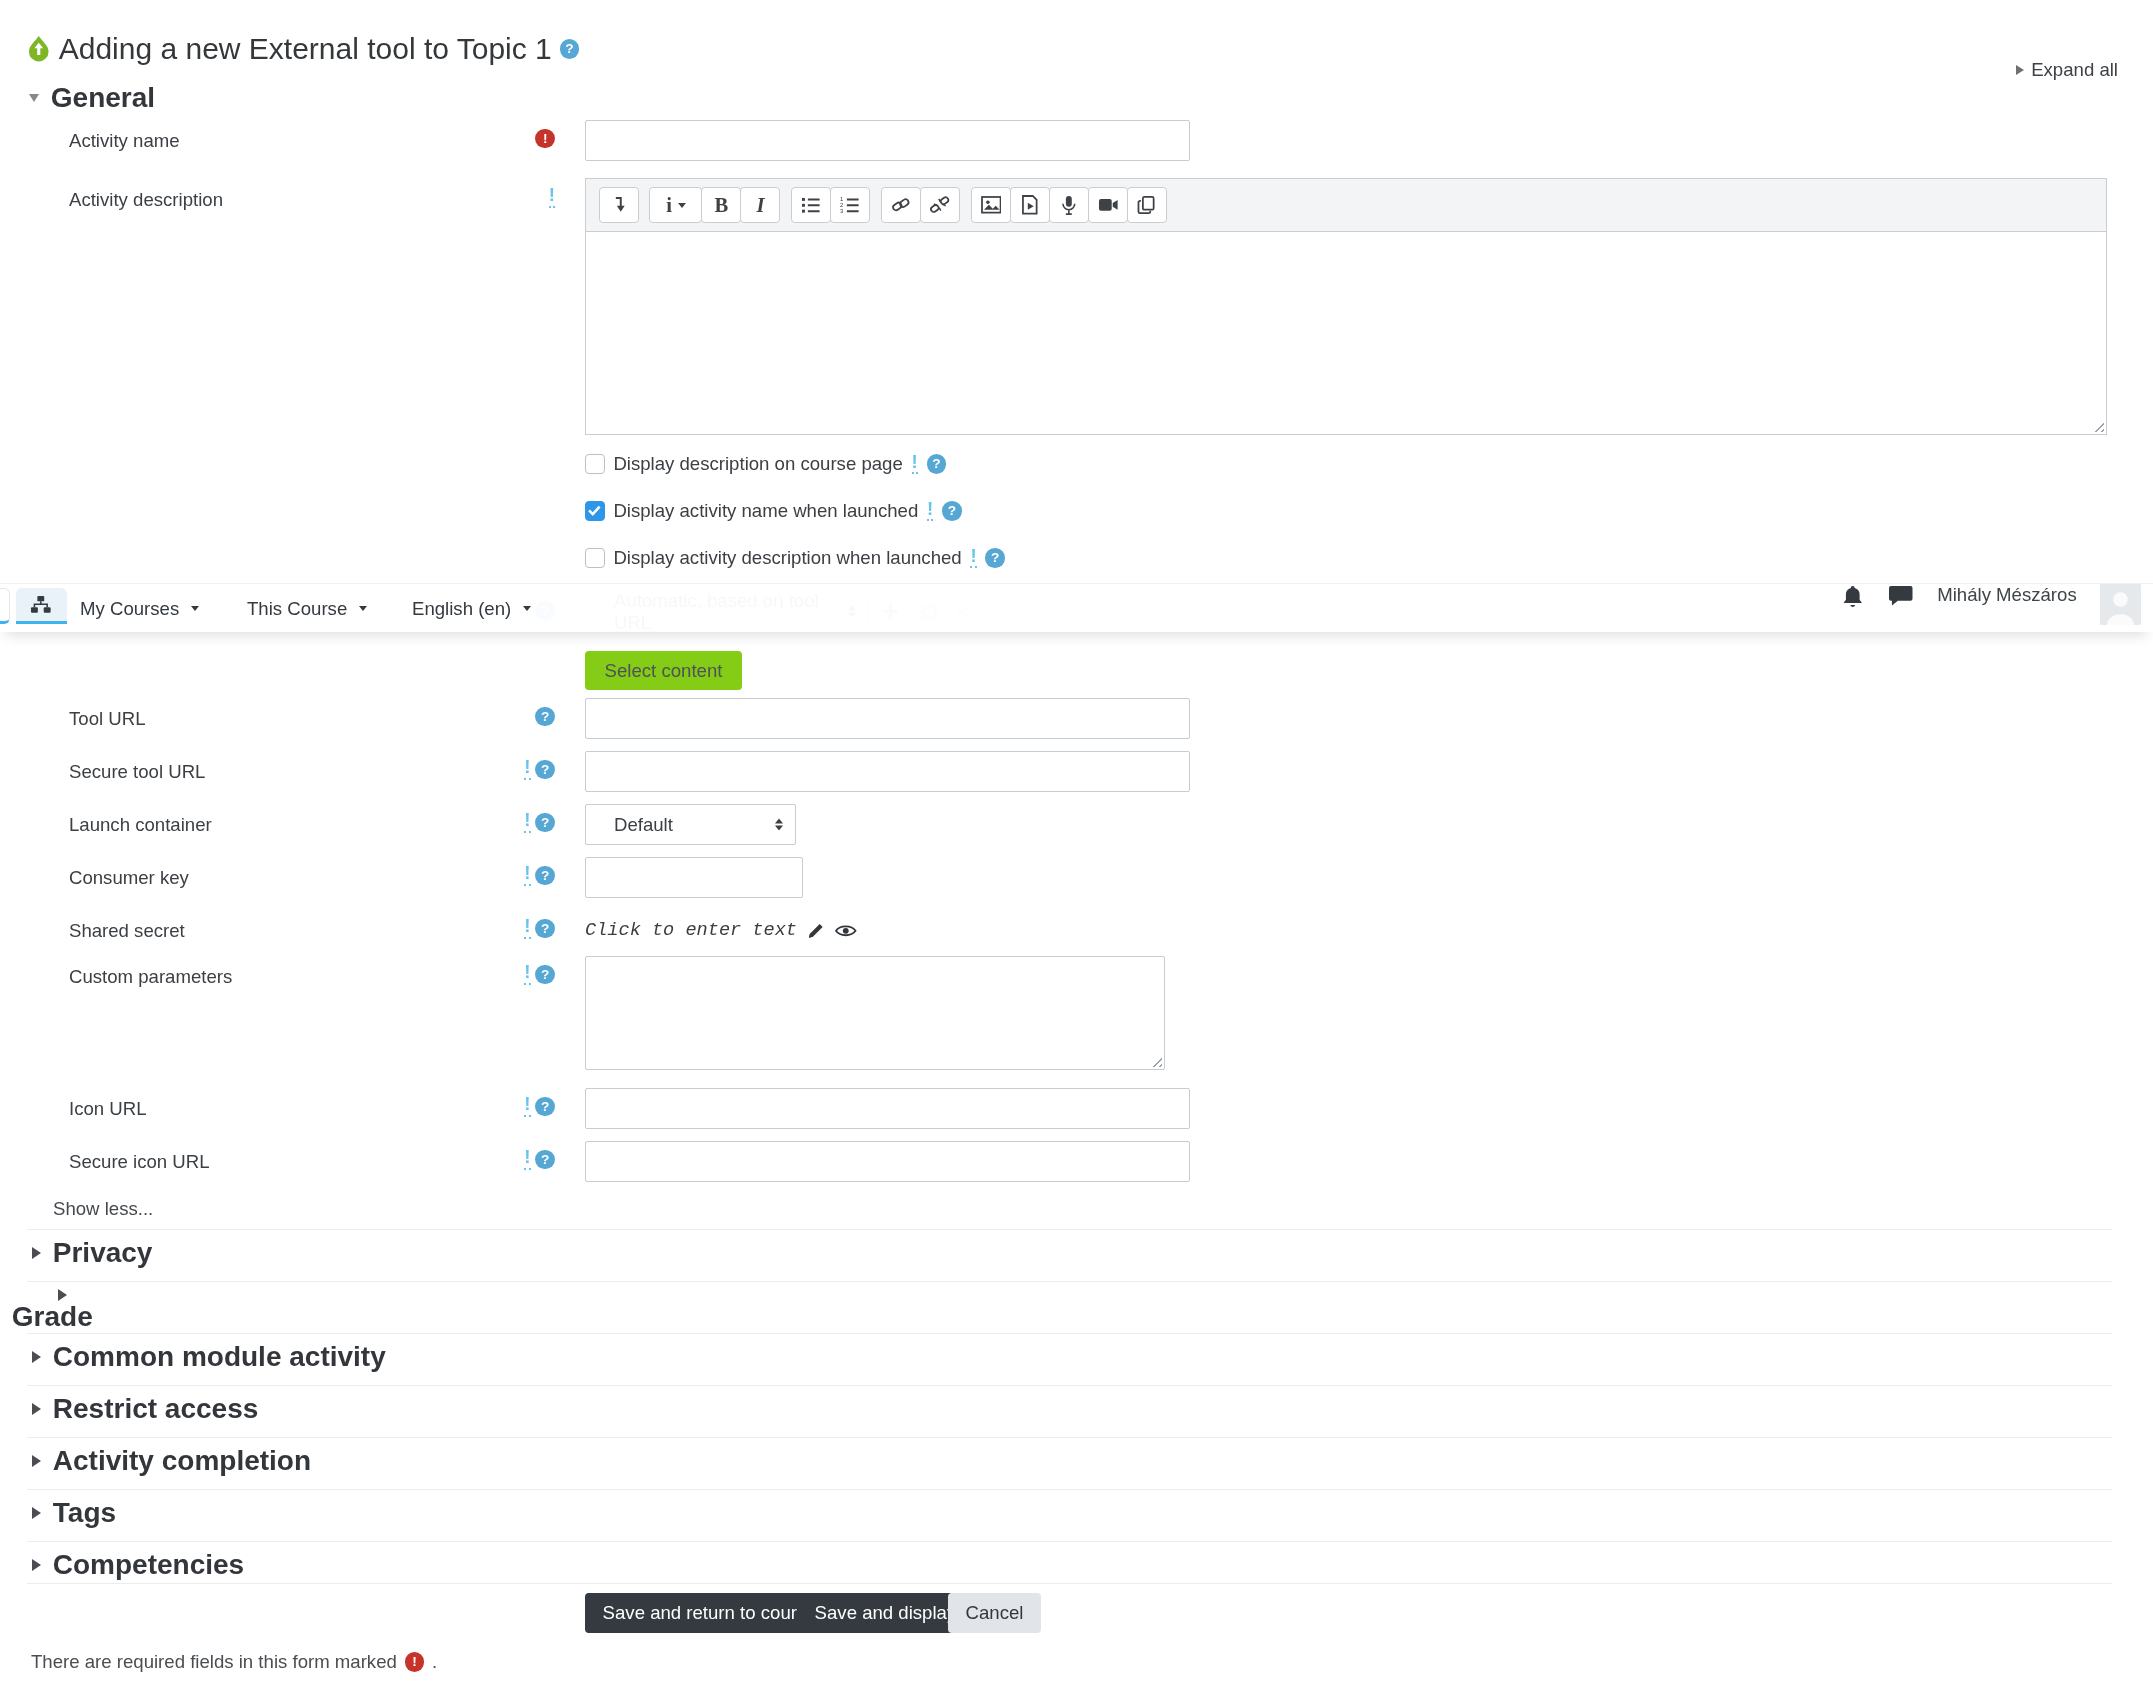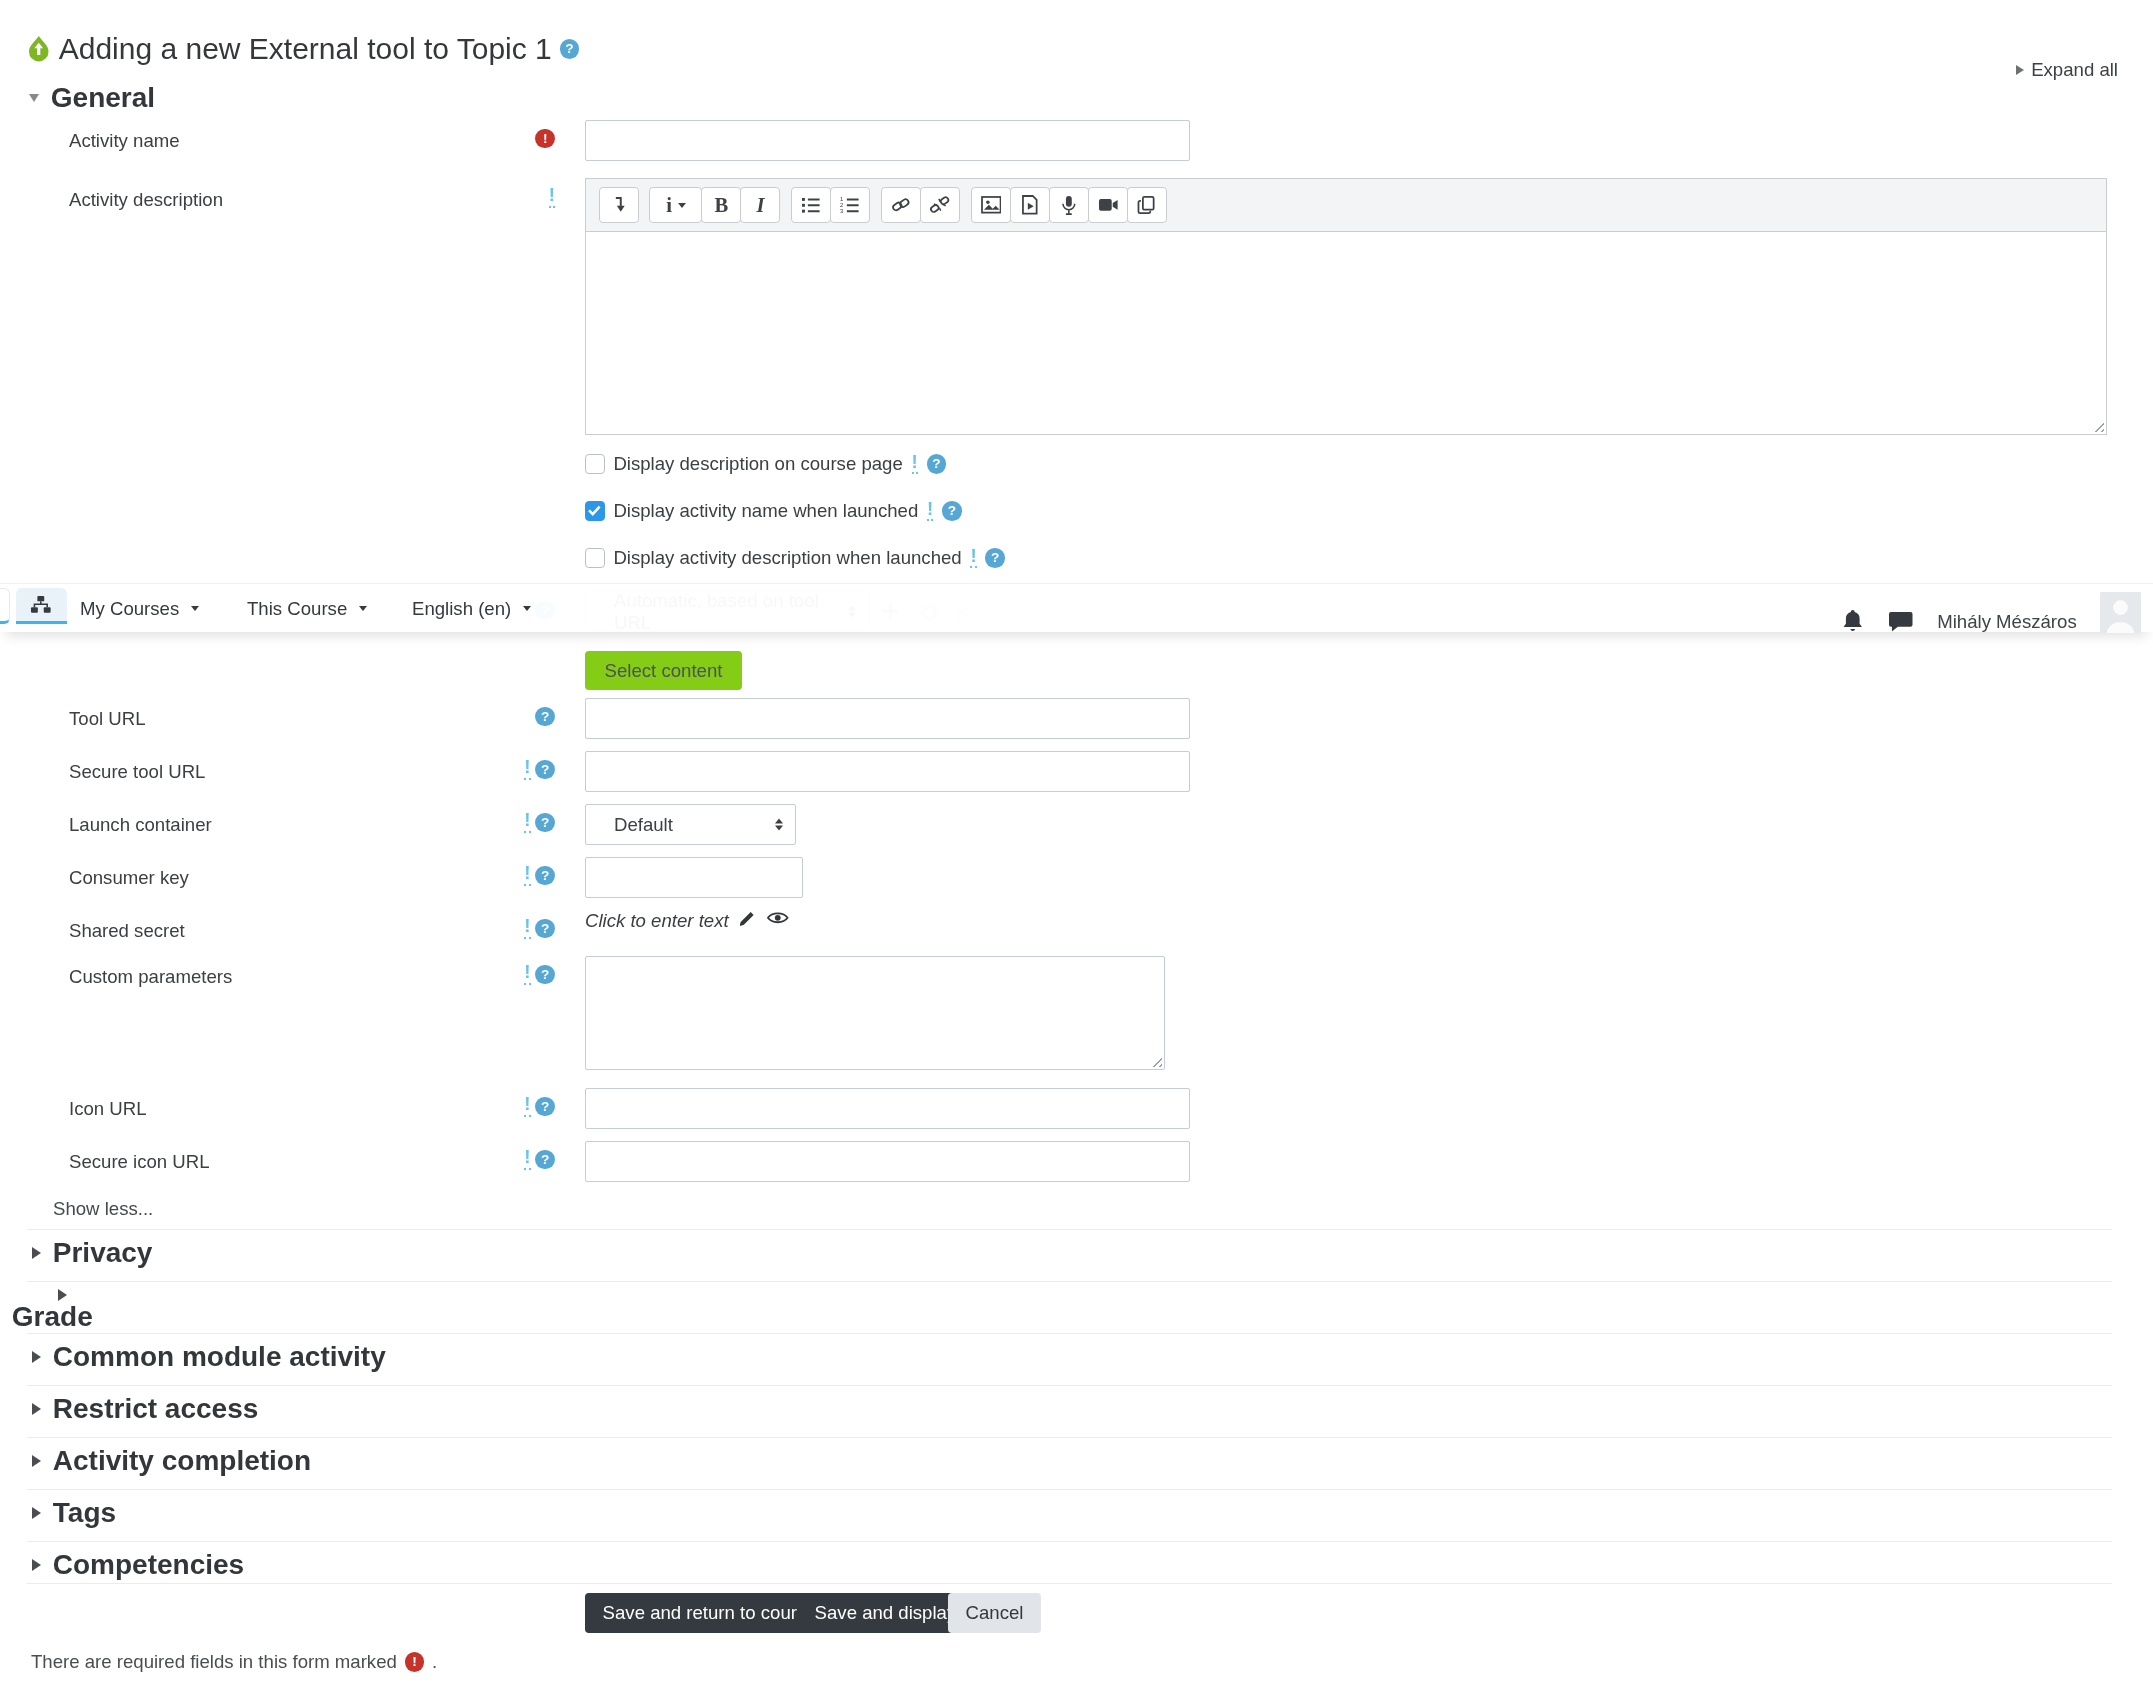--- a/index.html
+++ b/index.html
@@ -66,33 +66,33 @@
   .cb { width:19.6px; height:19.6px; border:1px solid #b9c0c6; border-radius:3.9px; background:#fff; display:inline-flex; align-items:center; justify-content:center; }
   .cb.checked { background:#2e96e8; border-color:#2e96e8; }
   .cbrow label { font-size:18.6px; color:#3c4045; }
 
   
   #navbar { position:absolute; left:0; top:583px; width:100%; height:49px; background:rgba(255,255,255,0.88); border-top:1px solid #f1f1f1; box-shadow:0 9.8px 11.8px -5.9px rgba(0,0,0,0.12); z-index:20; }
   #nav-tab-sliver { position:absolute; left:-25.5px; top:3.9px; width:35px; height:36px; background:#fff; border:1px solid #e7e7e7; border-bottom:3.9px solid #3fb2f0; border-radius:5.9px; }
   #nav-tab-main { position:absolute; left:15.7px; top:3.9px; width:51px; height:36px; background:#e9f2f9; border-bottom:3.9px solid #3fb2f0; border-radius:5.9px 5.9px 0 0; display:flex; align-items:center; justify-content:center; cursor:pointer; }
   .nav-menu { position:absolute; top:0; height:49px; display:flex; align-items:center; gap:12px; font-size:18.6px; color:#343a40; cursor:pointer; }
   .nav-caret { width:0; height:0; border-top:5.9px solid #343a40; border-left:4.9px solid transparent; border-right:4.9px solid transparent; }
-  #nav-right { position:absolute; right:11.8px; top:0; height:49px; display:flex; align-items:flex-end; gap:23.5px; }
+  #nav-right { position:absolute; right:11.8px; top:0; height:49px; display:flex; align-items:flex-start; gap:23.5px; }
   #user-name { font-size:18.6px; color:#3f4448; }
   #avatar { width:41px; height:41px; background:#e6e9eb; border-radius:2px; overflow:hidden; }
 
   
   #preconfigured { z-index:1; }
   .faded { opacity:0.33; }
   .faded2 { opacity:0.22; }
 
   #select-content-btn { position:absolute; left:585px; top:651px; height:39px; padding:0 19.6px; background:#84cc16; border:none; border-radius:3.9px; font-size:18.6px; color:#4d5357; font-family:"Liberation Sans",sans-serif; cursor:pointer; }
 
   
-  #shared-secret-val { display:flex; align-items:flex-start; gap:9.8px; height:41px; }
+  #shared-secret-val { display:flex; align-items:center; gap:9.8px; height:41px;font-family:Liberation Mono, monospace; }
   #shared-secret-val em { font-size:18.6px; font-style:italic; color:#3a3e42; }
 
   
   #show-less { position:absolute; left:53px; top:1198px; font-size:18.6px; color:#45494d; cursor:pointer; }
 
   
   .btn-dark { position:absolute; top:1593px; height:40px; background:#343a40; color:#fff; border:none; border-radius:3.9px; font-size:18.6px; font-family:"Liberation Sans",sans-serif; padding:0 17.6px; cursor:pointer; }
   #btn-cancel { position:absolute; top:1593px; height:40px; background:#e1e4e8; color:#33383d; border:none; border-radius:3.9px; font-size:18.6px; font-family:"Liberation Sans",sans-serif; padding:0 17.6px; cursor:pointer; }
 
   

